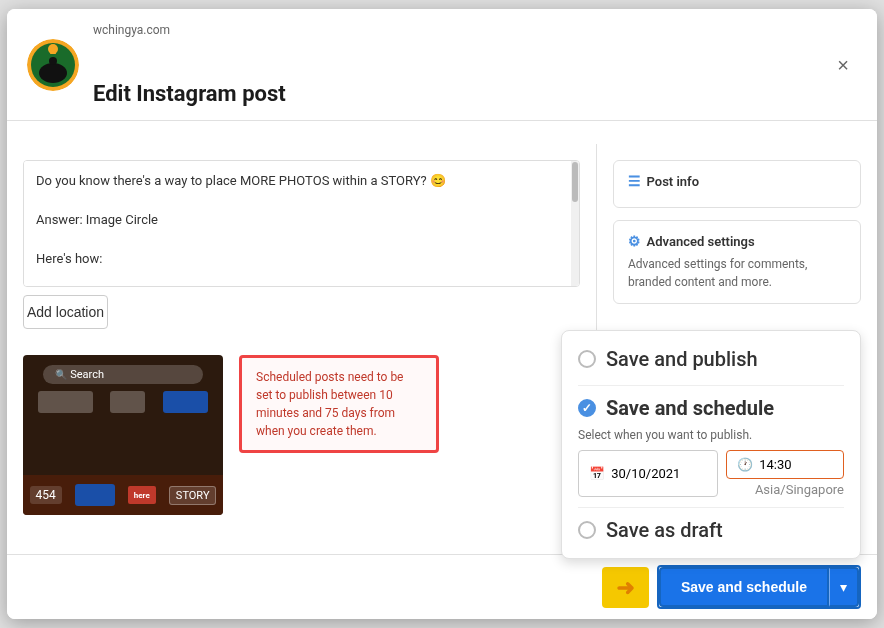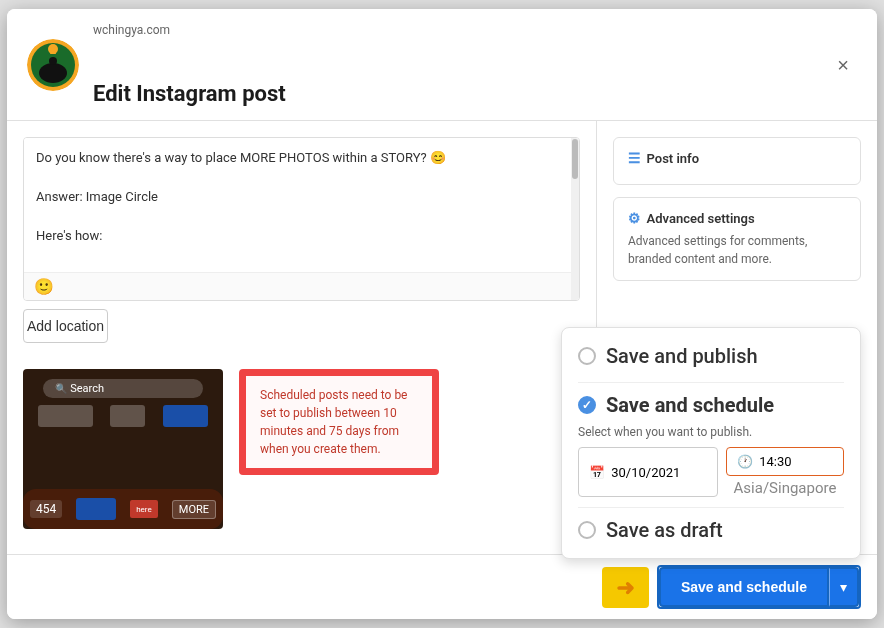--- a/index.html
+++ b/index.html
@@ -16,20 +16,21 @@
     .modal {
       background: #fff;
       width: 870px;
       height: 610px;
       border-radius: 8px;
       box-shadow: 0 4px 20px rgba(0,0,0,0.3);
       display: flex;
       flex-direction: column;
       overflow: hidden;
       position: relative;
+      gap: 23px;
     }
     .modal-header {
       display: flex;
       align-items: center;
       padding: 14px 20px;
       border-bottom: 1px solid #e0e0e0;
       background: #fff;
     }
     .header-logo {
       width: 52px;
@@ -155,21 +156,21 @@
       width: 200px;
       height: 160px;
       background: #2c1a0e;
       border-radius: 4px;
       overflow: hidden;
       flex-shrink: 0;
       position: relative;
     }
     .scheduled-note {
       background: #fff9f9;
-      border: 7px solid #ef4444;
+      border: 3px solid #ef4444;
       border-radius: 4px;
       padding: 10px 14px;
       font-size: 12px;
       color: #c0392b;
       line-height: 1.5;
       max-width: 200px;
     }
     .right-panel {
       width: 280px;
       padding: 16px;
@@ -282,23 +283,23 @@
       display: flex;
       align-items: center;
       border: 1px solid #e06020;
       border-radius: 4px;
       padding: 6px 10px;
       font-size: 13px;
       gap: 6px;
       flex: 1;
     }
     .timezone-label {
-      font-size: 15px;
+      font-size: 13px;
       color: #888;
-      text-align: center;
+      text-align: right;
       margin-top: 3px;
     }
     .footer-right {
       display: flex;
       align-items: center;
       gap: 8px;
       margin-left: auto;
     }
     .save-schedule-btn {
       background: #1a73e8;
@@ -330,21 +331,20 @@
       position: absolute;
       bottom: 0;
       left: 0;
       right: 0;
       height: 40px;
       background: rgba(80,30,10,0.8);
       display: flex;
       align-items: center;
       justify-content: space-around;
       padding: 0 0;
-      border-radius: 13px;
     }
     .count-badge {
       background: rgba(255,255,255,0.15);
       color: #fff;
       font-size: 12px;
       padding: 2px 6px;
       border-radius: 3px;
     }
     .link-badge {
       background: rgba(255,255,255,0.15);
@@ -447,22 +447,22 @@
             <span style="opacity:0.7;font-size:10px;">🔍</span> <span>Search</span>
           </div>
           <div class="sticker-area">
             <div class="sticker-rect" style="width:55px;"></div>
             <div class="sticker-rect" style="width:35px;"></div>
             <div class="sticker-rect" style="width:45px;background:#1a4fa8;"></div>
           </div>
           <div class="bottom-bar">
             <span class="count-badge">454</span>
             <div style="background:#1a4fa8;width:40px;height:22px;border-radius:3px;"></div>
-            <div style="background:#c0392b;width:28px;height:18px;border-radius:2px;font-size:8px;color:#fff;display:flex;align-items:center;justify-content:center;">here</div>
-            <span class="link-badge">MORE</span>
+            <div style="background:#c0392b;width:28px;height:18px;border-radius:2px;font-size:8px;color:#fff;display:flex;align-items:center;justify-content:center;font-weight:bold;">here</div>
+            <span class="link-badge">STORY</span>
           </div>
         </div>
         <div class="scheduled-note">Scheduled posts need to be set to publish between 10 minutes and 75 days from when you create them.</div>
       </div>
     </div>
 
     <div class="right-panel">
       <div class="info-card">
         <div class="info-card-title">
           <span class="info-card-icon">☰</span>

